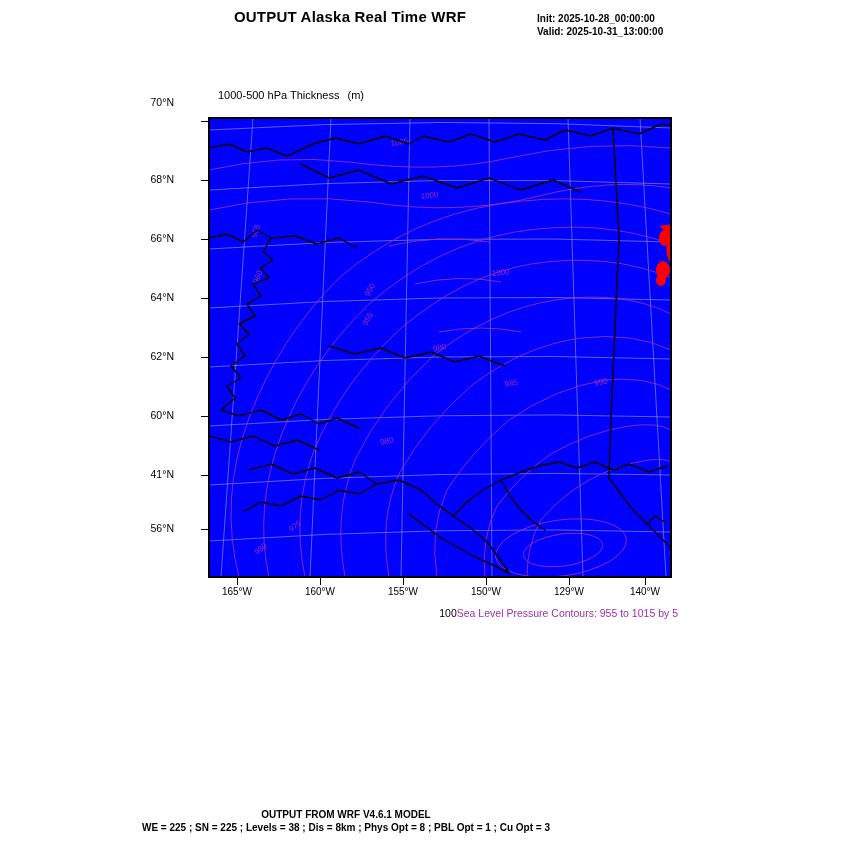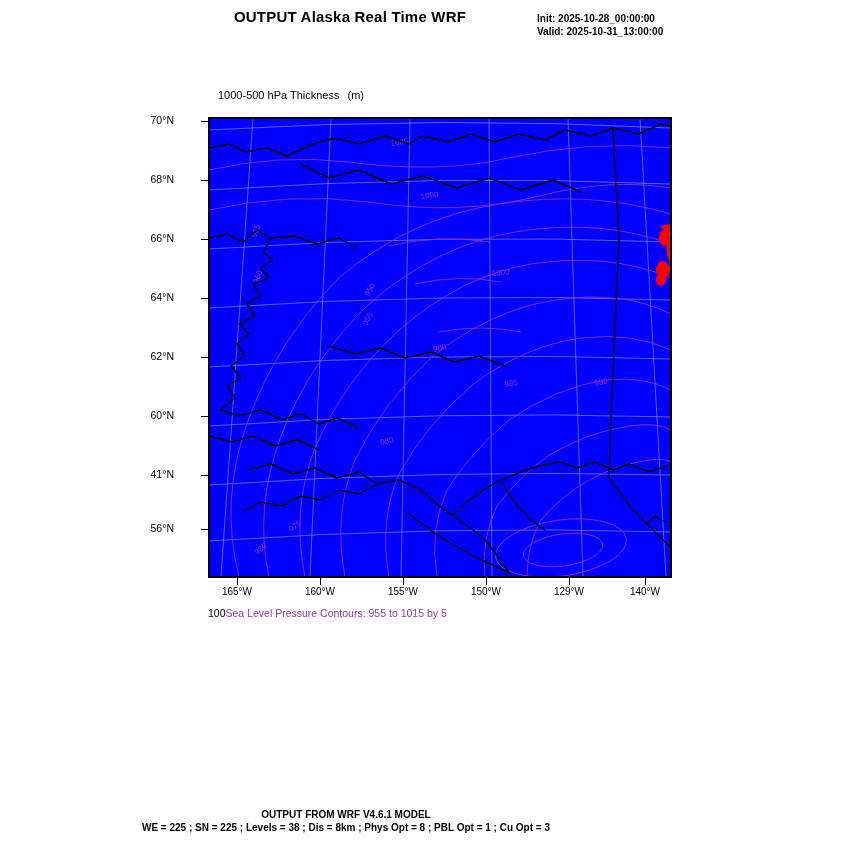--- a/index.html
+++ b/index.html
@@ -80,21 +80,21 @@
   .tick {
     position: absolute;
     background: #000;
   }
   
   .caption-row {
     position: absolute;
     left: 208px; top: 607px;
     width: 470px;
     font-size: 10.5px;
-    text-align: left;
+    text-align: right;
   }
   .caption-100 {
     color: #000000;
   }
   .caption-slp {
     color: #9b30b0;
   }
   
   .footer {
     position: absolute;
@@ -118,21 +118,21 @@
     <div>Init: 2025-10-28_00:00:00</div>
     <div>Valid: 2025-10-31_13:00:00</div>
   </div>
 
   <div class="field-labels">
     <div><span>1000-500 hPa Thickness</span><span class="units">(m)</span></div>
     <div><span>1000-500 hPa Thickness</span><span class="units">(m)</span></div>
     <div><span>Sea Level Pressure</span><span class="units">(hPa)</span></div>
   </div>
 
-  <div class="ylab" style="top:114px;text-align:right;">70°N</div>
+  <div class="ylab" style="top:96px;text-align:right;">70°N</div>
   <div class="ylab" style="top:173px;">68°N</div>
   <div class="ylab" style="top:232px;">66°N</div>
   <div class="ylab" style="top:291px;">64°N</div>
   <div class="ylab" style="top:350px;">62°N</div>
   <div class="ylab" style="top:409px;">60°N</div>
   <div class="ylab" style="top:468px;">41°N</div>
   <div class="ylab" style="top:522px;">56°N</div>
 
   <div class="tick" style="left:201px; top:121px; width:7px; height:1px;"></div>
   <div class="tick" style="left:201px; top:180px; width:7px; height:1px;"></div>

